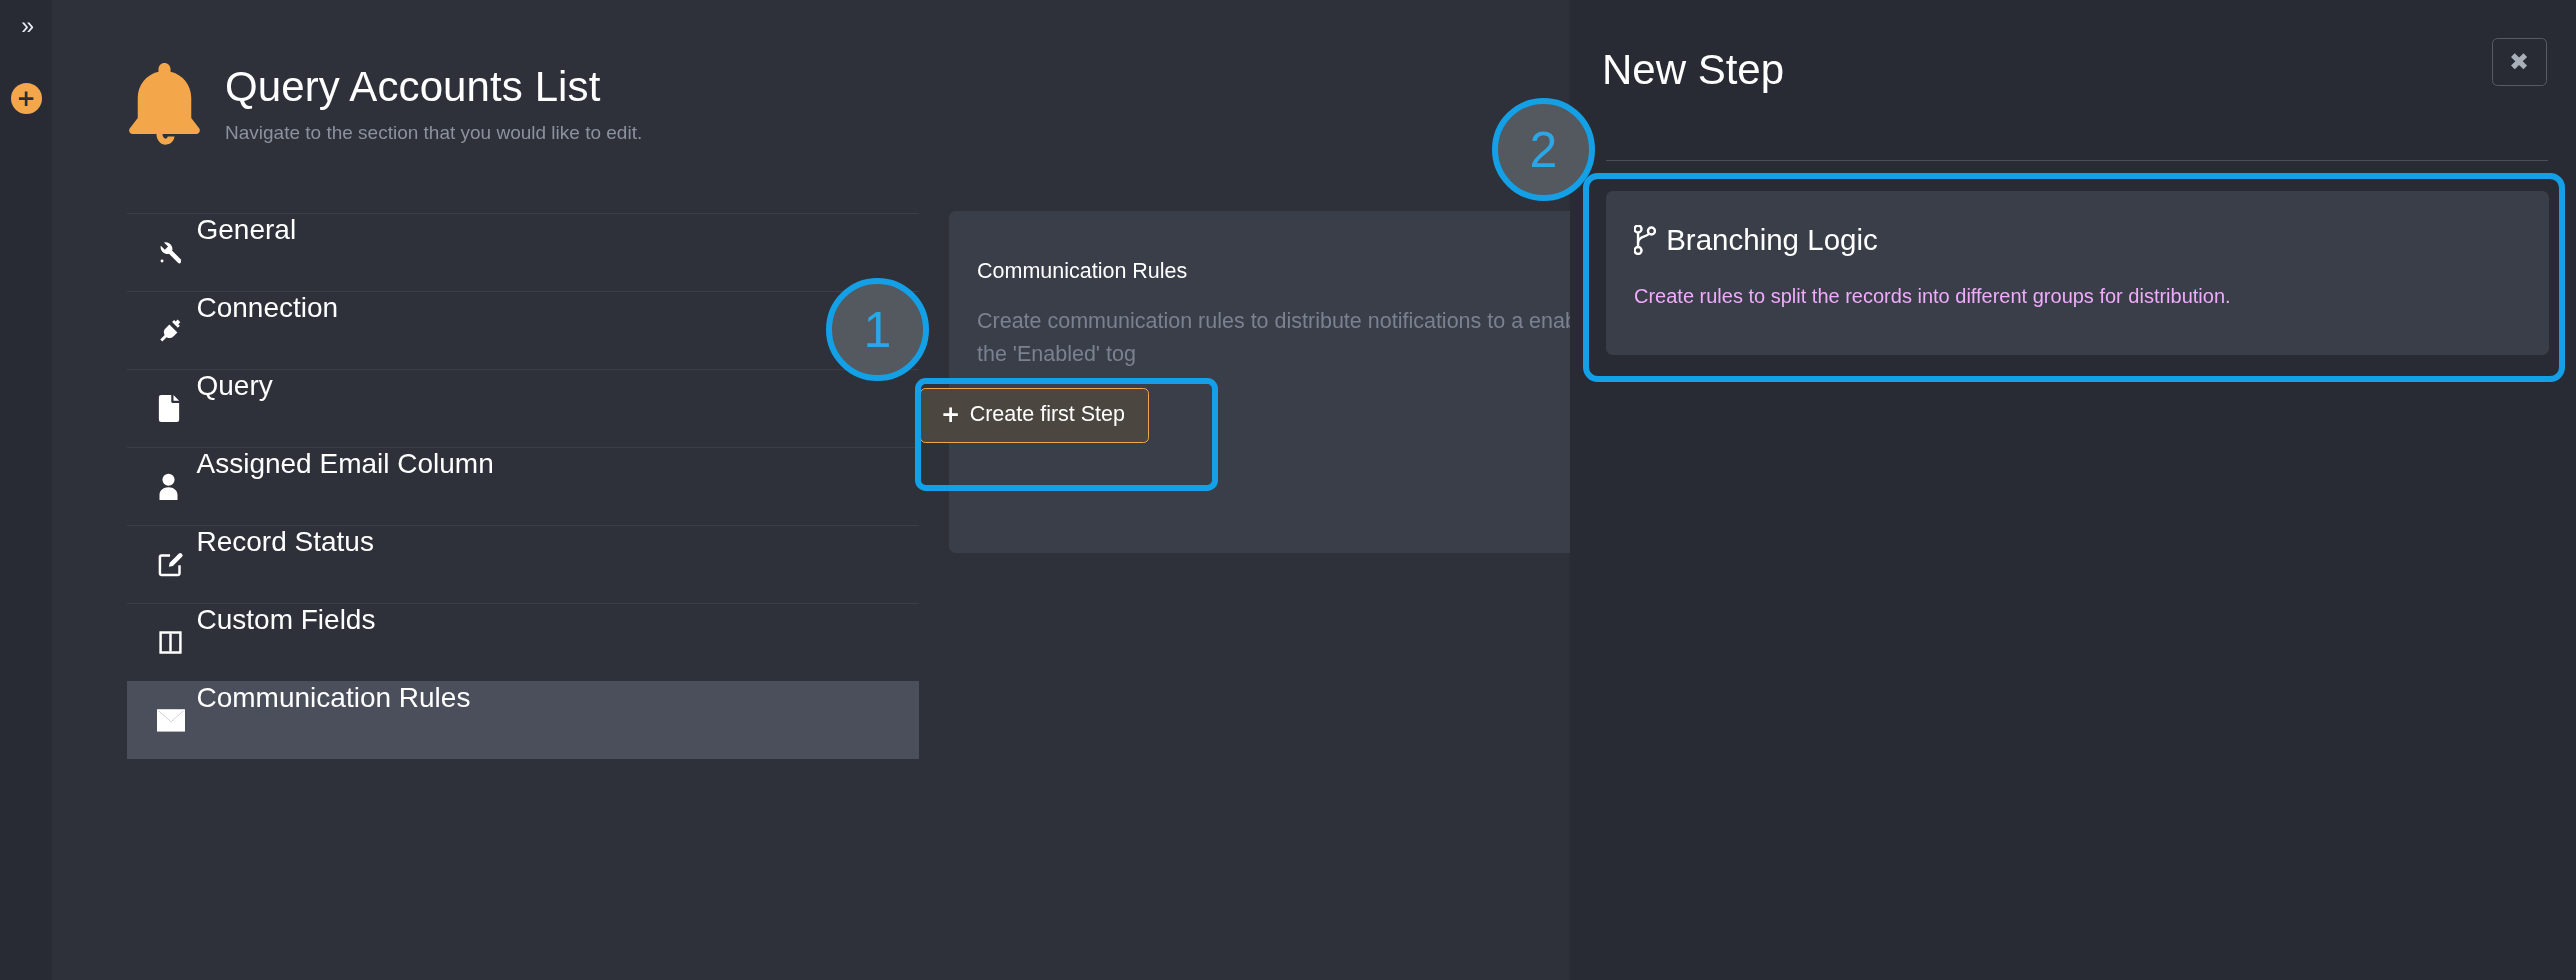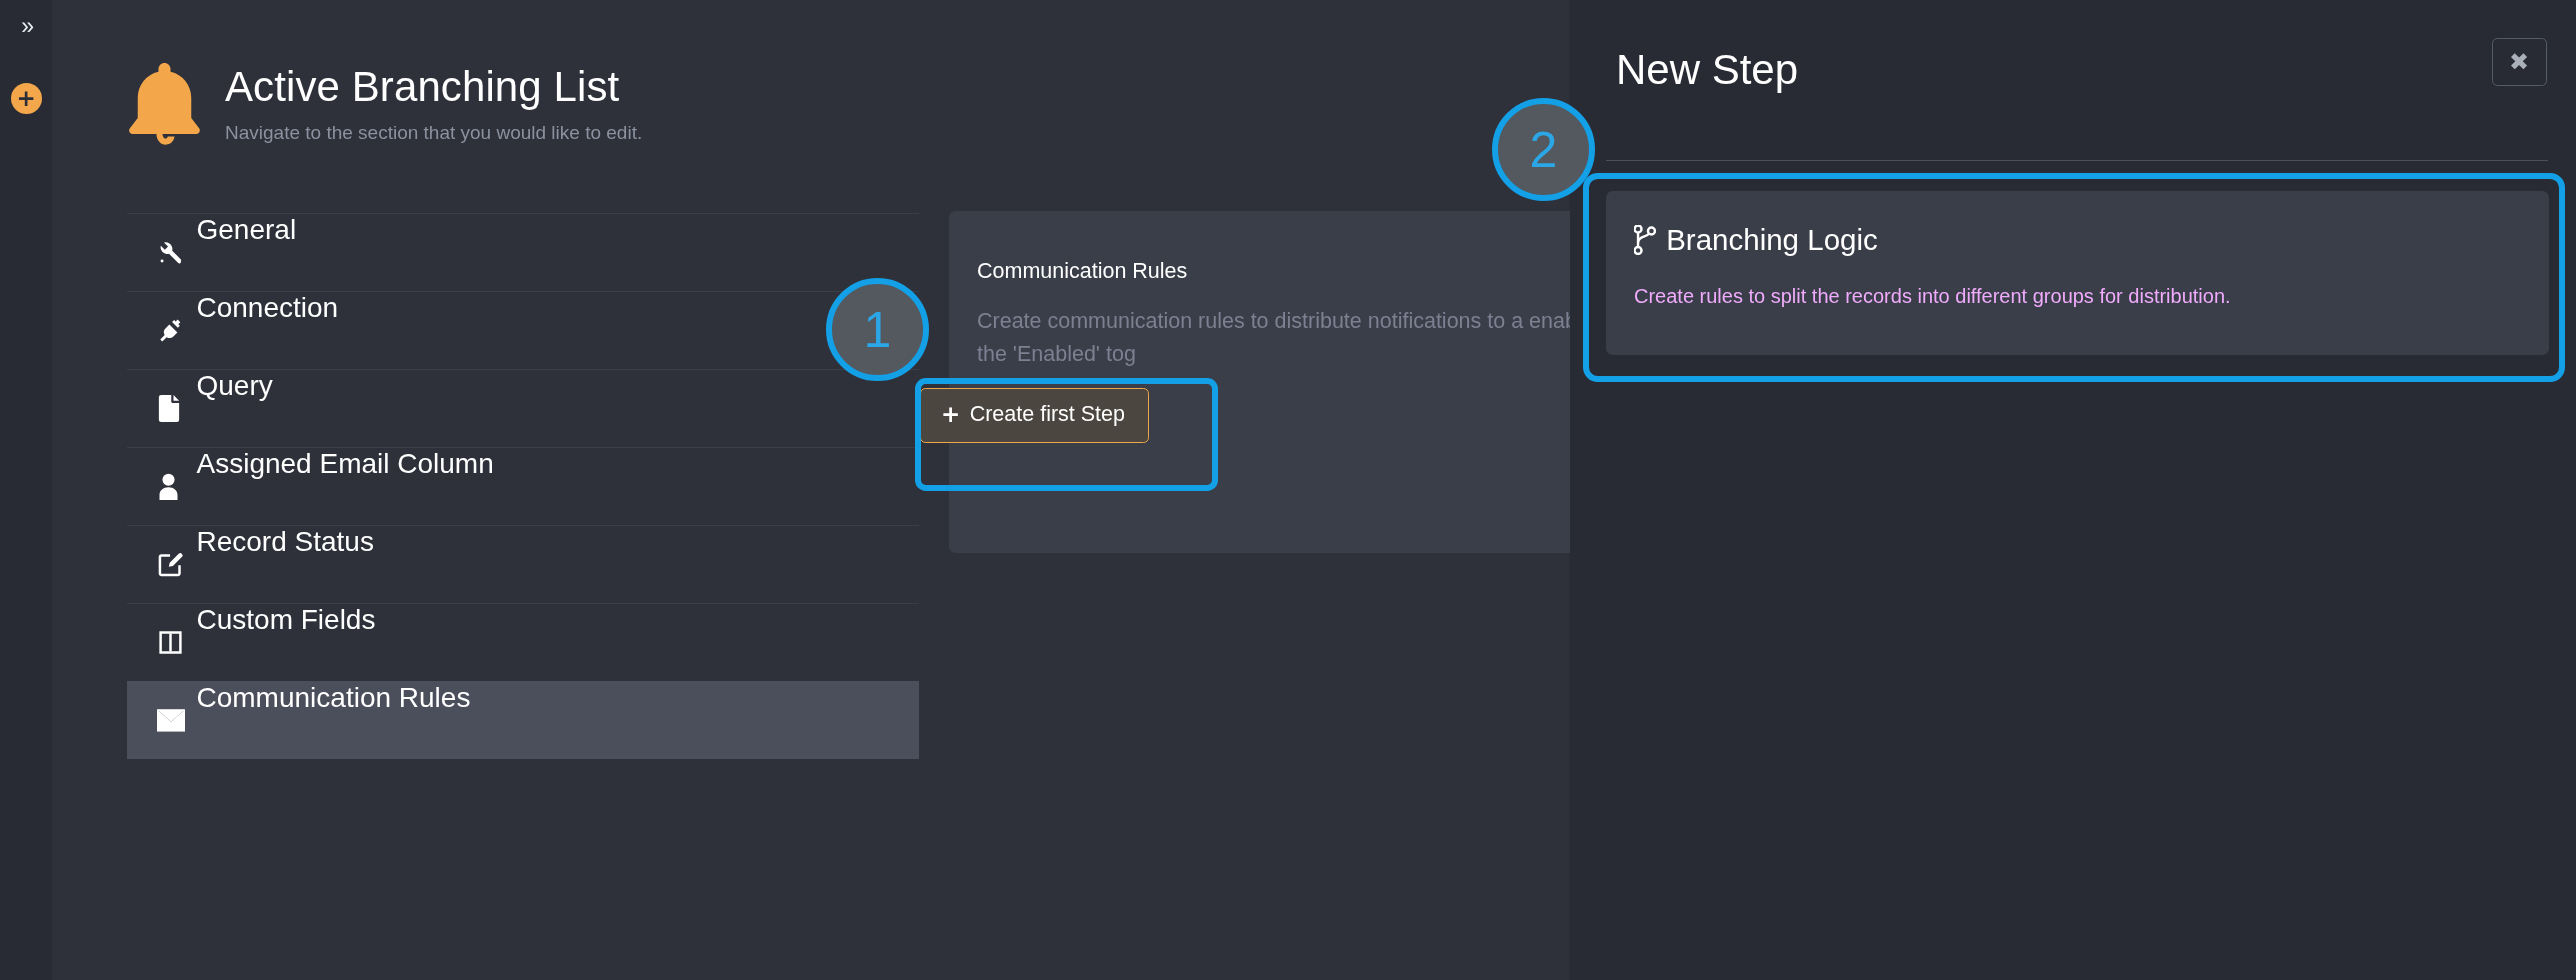--- a/index.html
+++ b/index.html
@@ -89,21 +89,21 @@
     font-family: "DejaVu Sans", sans-serif; font-size: 23px; font-weight: bold;
     line-height: 1; position: relative; top: -0.7px;
   }
 
   
   .right-panel {
     position: absolute; left: 1570px; top: 0; width: 1006px; height: 981px;
     background: #282b33;
   }
   .rp-title {
-    position: absolute; left: 46px; top: 46px; color: #ffffff;
+    position: absolute; left: 32px; top: 46px; color: #ffffff;
     font-size: 42px; font-weight: 400; white-space: nowrap;
   }
   .rp-close {
     position: absolute; right: 29.5px; top: 38px;
     width: 55px; height: 48px; border: 1.3px solid #565b68; border-radius: 5.4px;
     display: flex; align-items: center; justify-content: center;
     color: #aab0ba; font-size: 24px; font-weight: bold; cursor: pointer;
     font-family: "DejaVu Sans", sans-serif;
   }
   .rp-divider {
@@ -157,21 +157,21 @@
   <div class="left-col">
 
     <div class="page-head">
       <div class="bell">
         <svg viewBox="0 0 112 136" xmlns="http://www.w3.org/2000/svg">
           <path fill="#f4a74a" d="M56 6c-5 0-9 4-9 9v4C29 23 16 39 16 58v30L4 104c-2 3 0 8 4 8h96c4 0 6-5 4-8L96 88V58c0-19-13-35-31-39v-4c0-5-4-9-9-9z"></path>
           <path fill="#f4a74a" d="M44 112c0 9 6 16 14 16 7 0 12-5 13-12h-10c-1 2-2 3-3 3-3 0-5-3-5-7z"></path>
         </svg>
       </div>
       <div class="head-text">
-        <div class="page-title">Active Branching List</div>
+        <div class="page-title">Query Accounts List</div>
         <div class="page-sub">Navigate to the section that you would like to edit.</div>
       </div>
     </div>
 
     <div class="nav-list">
 
       <div class="nav-item">
         <span class="nav-ico">
           <svg width="27" height="27" viewBox="0 0 24 24">
               <path fill="#fff" d="M21.7 18.6l-8.2-8.2a6 6 0 0 0-7.3-7.3l3.6 3.6-2.8 2.8-3.6-3.6a6 6 0 0 0 7.3 7.3l8.2 8.2a1.5 1.5 0 0 0 2.1-2.1z"></path>

